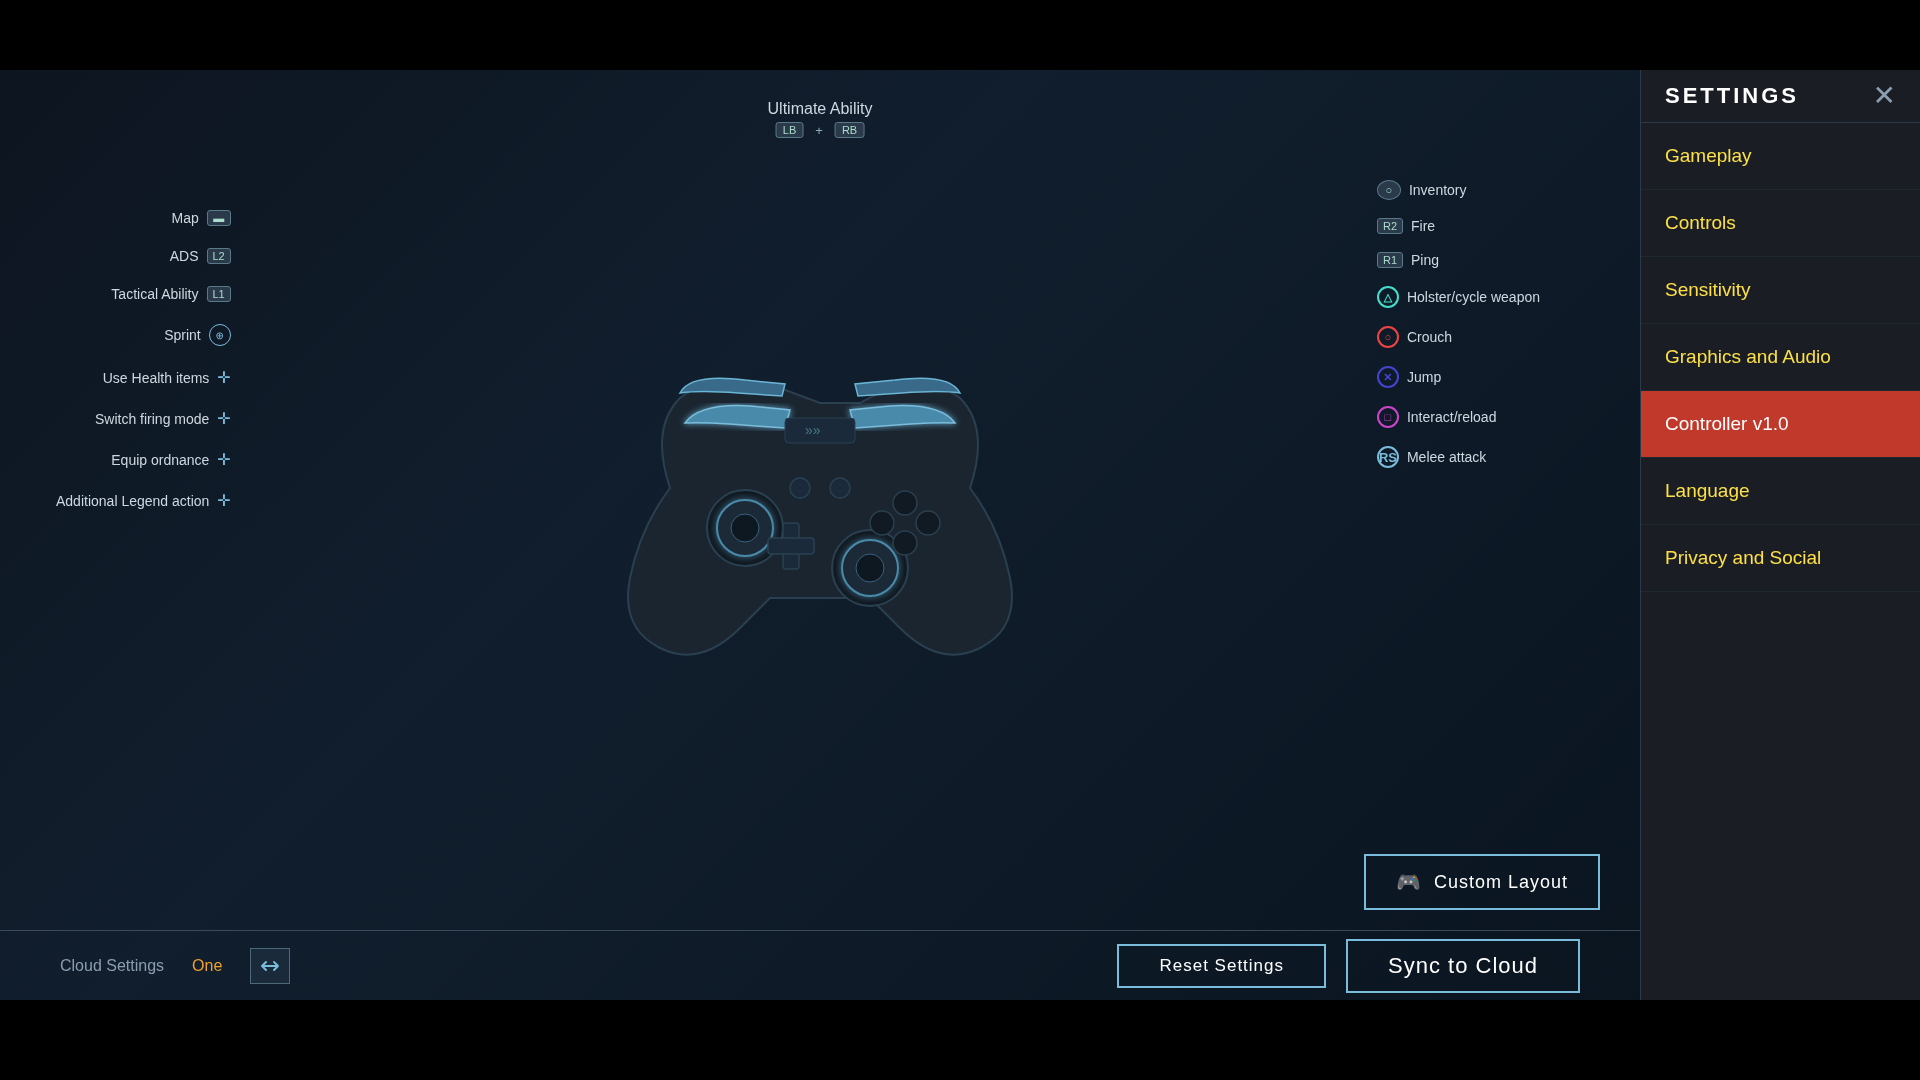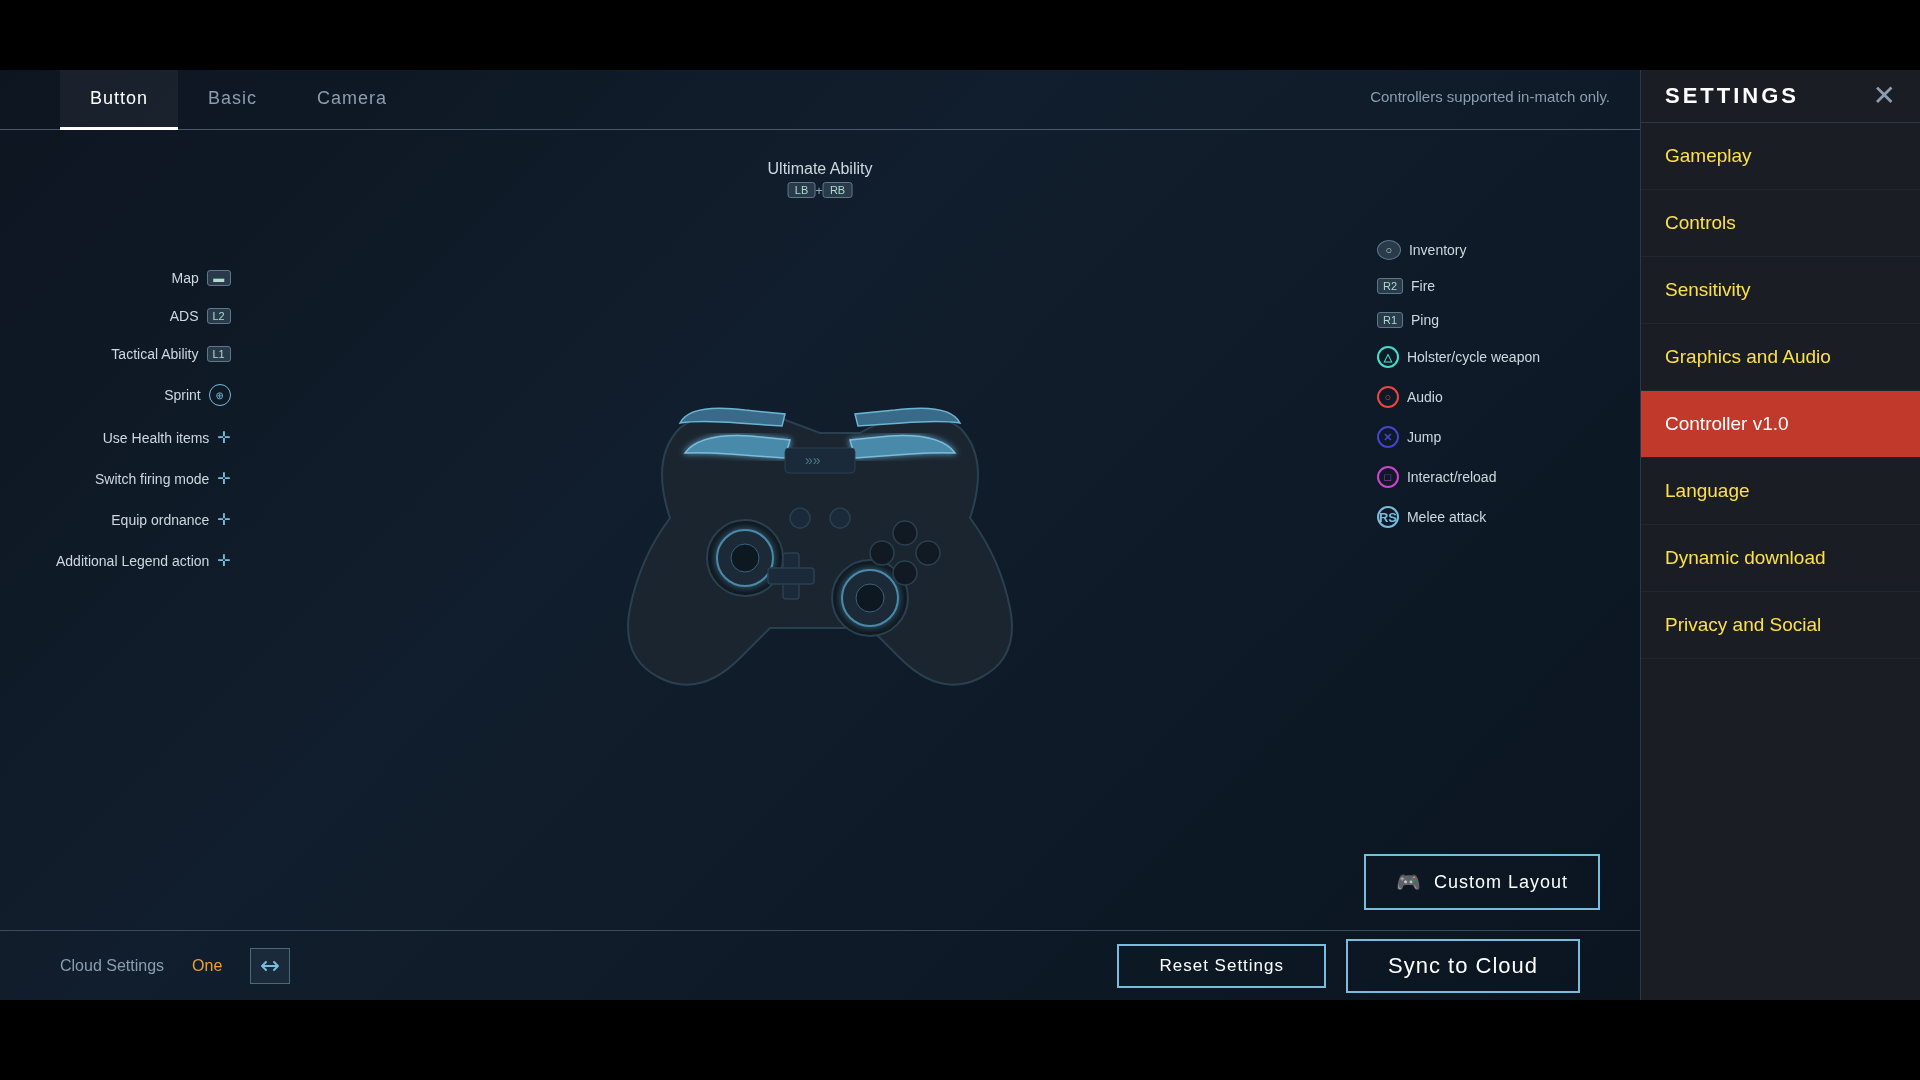--- a/index.html
+++ b/index.html
@@ -172,21 +172,21 @@
       font-size: 16px;
       color: #cdd8e0;
       white-space: nowrap;
     }
     .ultimate-combo {
       font-size: 13px;
       color: #8aacbc;
       display: flex;
       align-items: center;
       justify-content: center;
-      gap: 0;
+      gap: 12px;
       margin-top: 4px;
     }
     .lb-rb-badge {
       background: #2a3a4a;
       border: 1px solid #5a7a8a;
       border-radius: 3px;
       padding: 1px 6px;
       font-size: 11px;
       color: #adc;
     }
@@ -308,32 +308,20 @@
   </style>
 </head>
 <body>
 
 <div class="black-bar-top"></div>
 
 <div class="main-container">
 
   <div class="content-panel">
 
-    <div class="tabs-bar">
-      <div class="tab active">
-        <span>Button</span>
-      </div>
-      <div class="tab">
-        <span>Basic</span>
-      </div>
-      <div class="tab">
-        <span>Camera</span>
-      </div>
-      <div class="controllers-note">Controllers supported in-match only.</div>
-    </div>
 
     <div class="controller-area">
 
       <div class="ultimate-label">
         <div>Ultimate Ability</div>
         <div class="ultimate-combo">
           <span class="lb-rb-badge">LB</span>
           <span>+</span>
           <span class="lb-rb-badge">RB</span>
         </div>
@@ -386,21 +374,21 @@
         <div class="ctrl-label-right">
           <span class="btn-badge-r">R1</span>
           <span>Ping</span>
         </div>
         <div class="ctrl-label-right">
           <span class="circle-btn triangle">△</span>
           <span>Holster/cycle weapon</span>
         </div>
         <div class="ctrl-label-right">
           <span class="circle-btn circle">○</span>
-          <span>Audio</span>
+          <span>Crouch</span>
         </div>
         <div class="ctrl-label-right">
           <span class="circle-btn cross">✕</span>
           <span>Jump</span>
         </div>
         <div class="ctrl-label-right">
           <span class="circle-btn square">□</span>
           <span>Interact/reload</span>
         </div>
         <div class="ctrl-label-right">
@@ -500,22 +488,19 @@
     <div class="sidebar-item">
       <span>Graphics and Audio</span>
     </div>
     <div class="sidebar-item active">
       <span>Controller v1.0</span>
     </div>
     <div class="sidebar-item">
       <span>Language</span>
     </div>
     <div class="sidebar-item">
-      <span>Dynamic download</span>
-    </div>
-    <div class="sidebar-item">
       <span>Privacy and Social</span>
     </div>
   </div>
 
 </div>
 
 <div class="black-bar-bottom"></div>
 
 </body></html>

